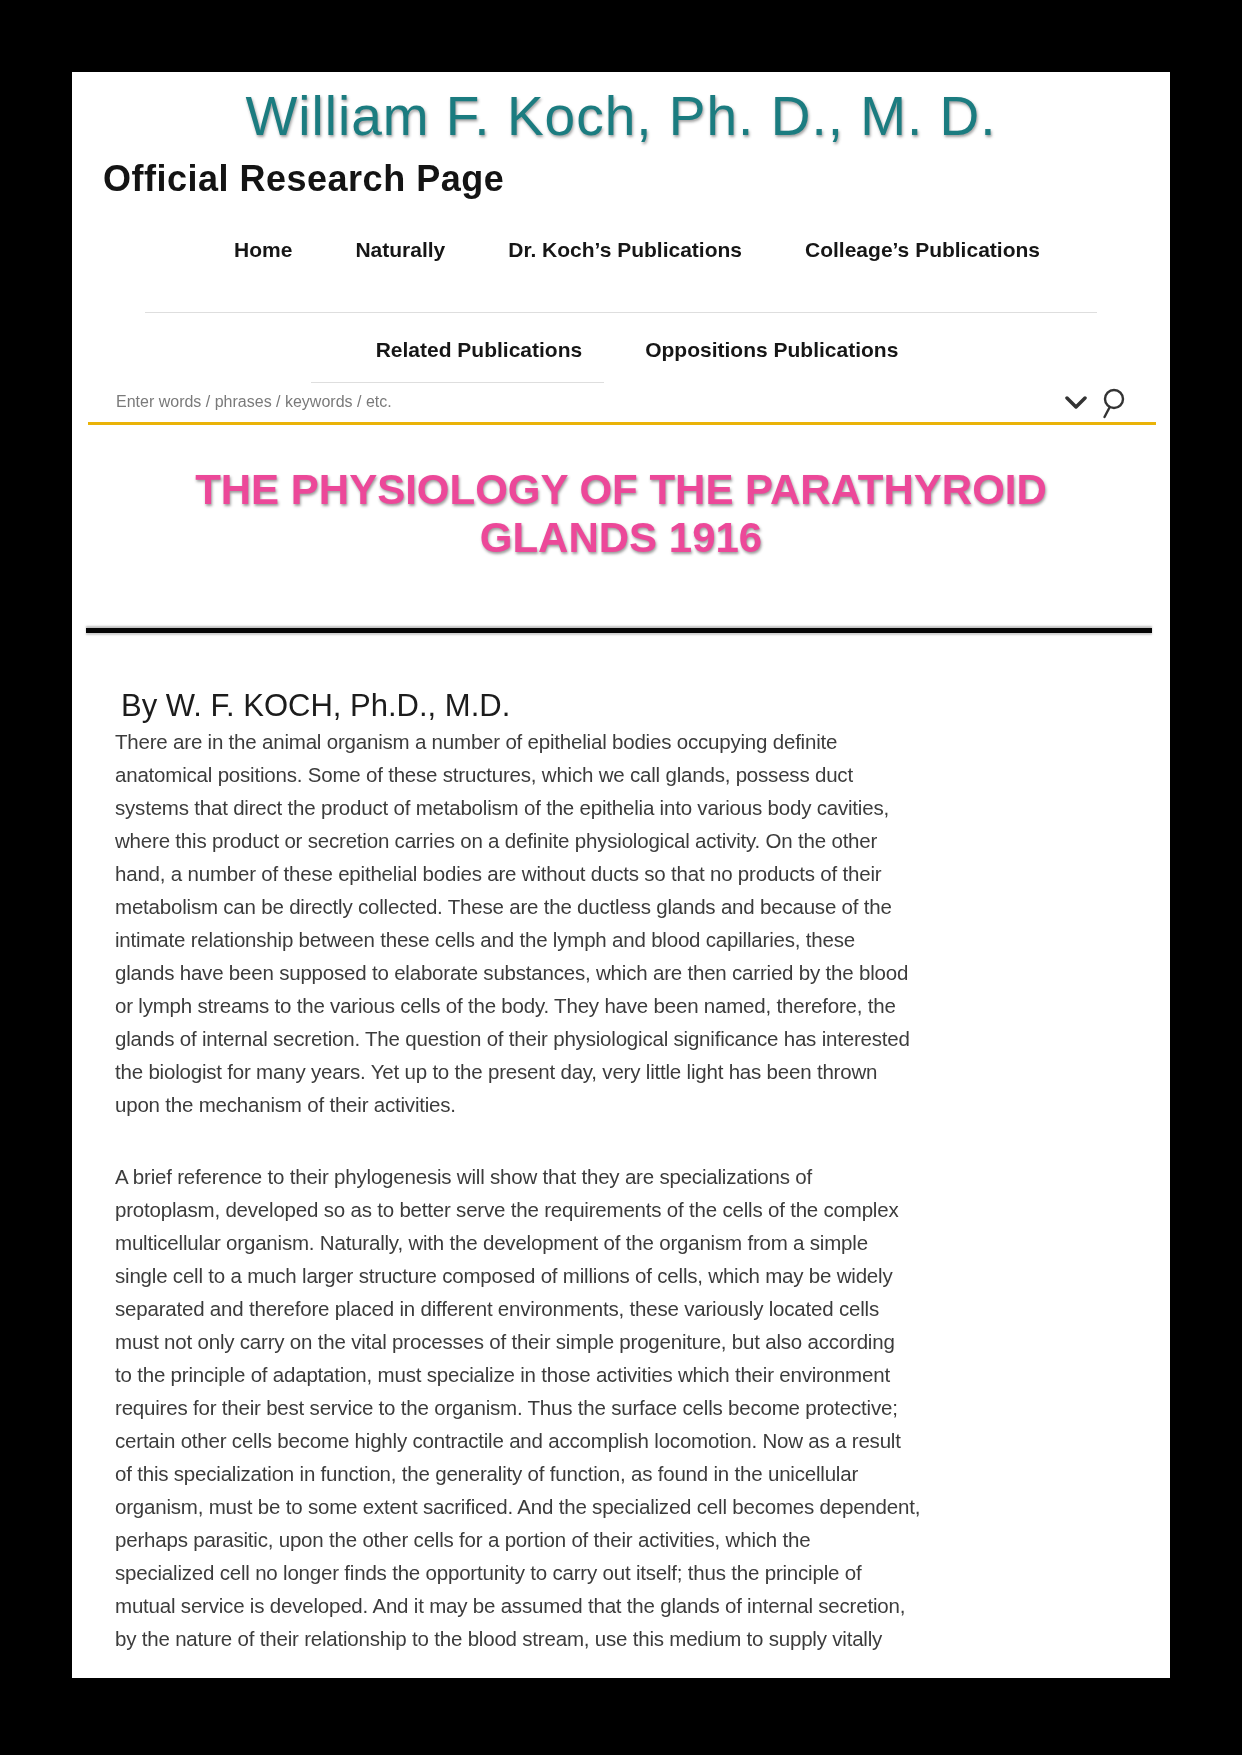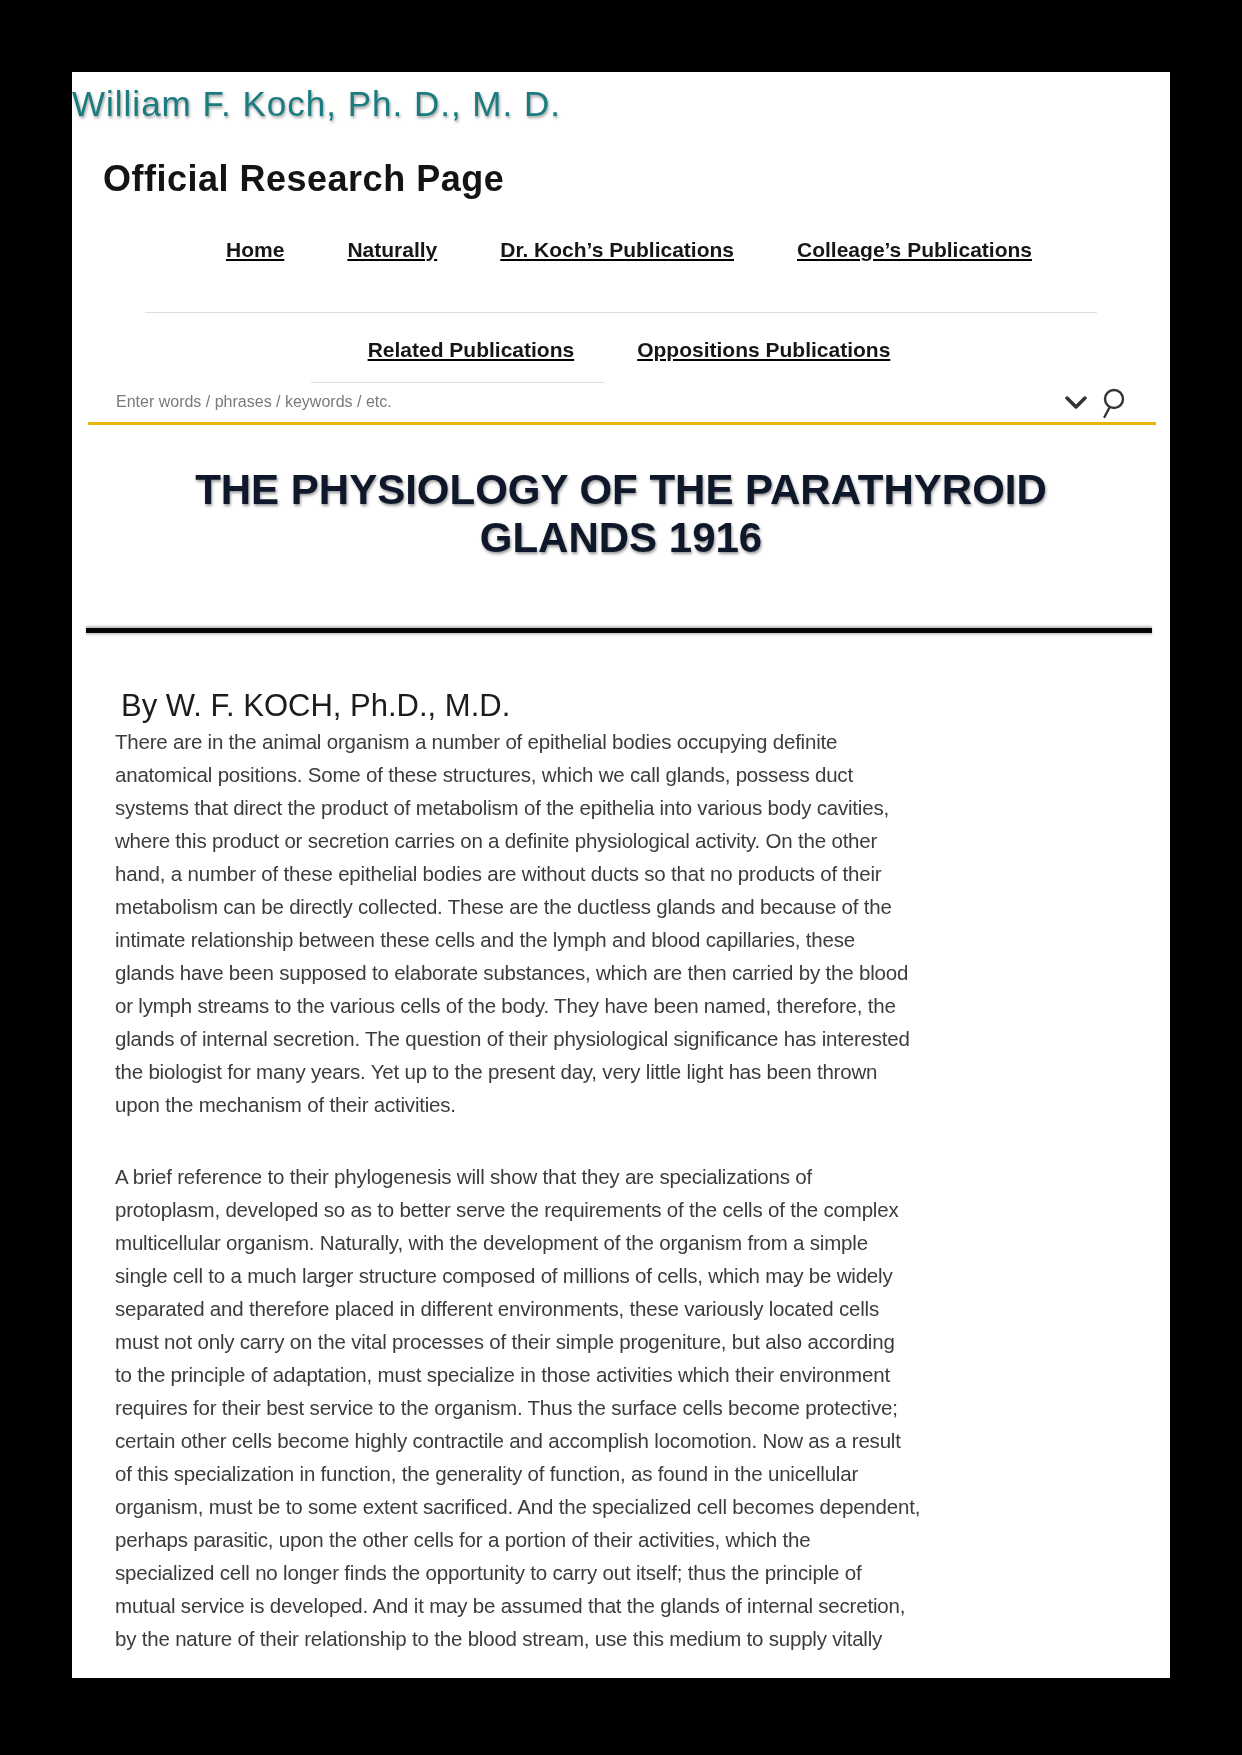--- a/index.html
+++ b/index.html
@@ -16,45 +16,44 @@
     width: 1098px;
     height: 1606px;
     margin: 72px auto 0;
     background: #ffffff;
   }
   .site-title {
     position: absolute;
     top: 12px; left: 0;
     width: 100%;
     margin: 0;
-    text-align: left;
-    font-size: 35px;
+    text-align: center;
+    font-size: 55px;
     font-weight: 400;
     letter-spacing: 1px;
     color: #1b7c80;
     text-shadow: 1px 2px 3px rgba(40,40,40,0.45);
   }
   .tagline {
     position: absolute;
     top: 86px; left: 31px;
     font-size: 36px;
     font-weight: 700;
     letter-spacing: 0.5px;
     color: #141414;
   }
   .nav-row {
     position: absolute;
-    left: 8px;
+    left: 16px;
     width: 100%;
     display: flex;
     justify-content: center;
     gap: 63px;
     font-size: 21px;
     font-weight: 700;
-    text-decoration: underline;
   }
   .nav-row a {
     color: #161616;
     text-decoration: none;
     cursor: pointer;
     white-space: nowrap;
   }
   .nav-row1 { top: 166px; }
   .nav-row2 { top: 266px; text-align: right; }
   .nav-line1 {
@@ -101,21 +100,21 @@
   }
   .article-title {
     position: absolute;
     top: 394px; left: 0;
     width: 100%;
     margin: 0;
     text-align: center;
     font-size: 42px;
     line-height: 48px;
     font-weight: 700;
-    color: #0f172a;
+    color: #ec4899;
     white-space: pre-line;
     letter-spacing: 0px;
     text-shadow: 1px 2px 3px rgba(30,30,30,0.45);
   }
   .rule {
     position: absolute;
     top: 556px; left: 14px;
     width: 1066px; height: 5px;
     background: #050505;
     box-shadow: 0 -2px 2px rgba(0,0,0,0.25), 0 2px 2px rgba(0,0,0,0.2);

